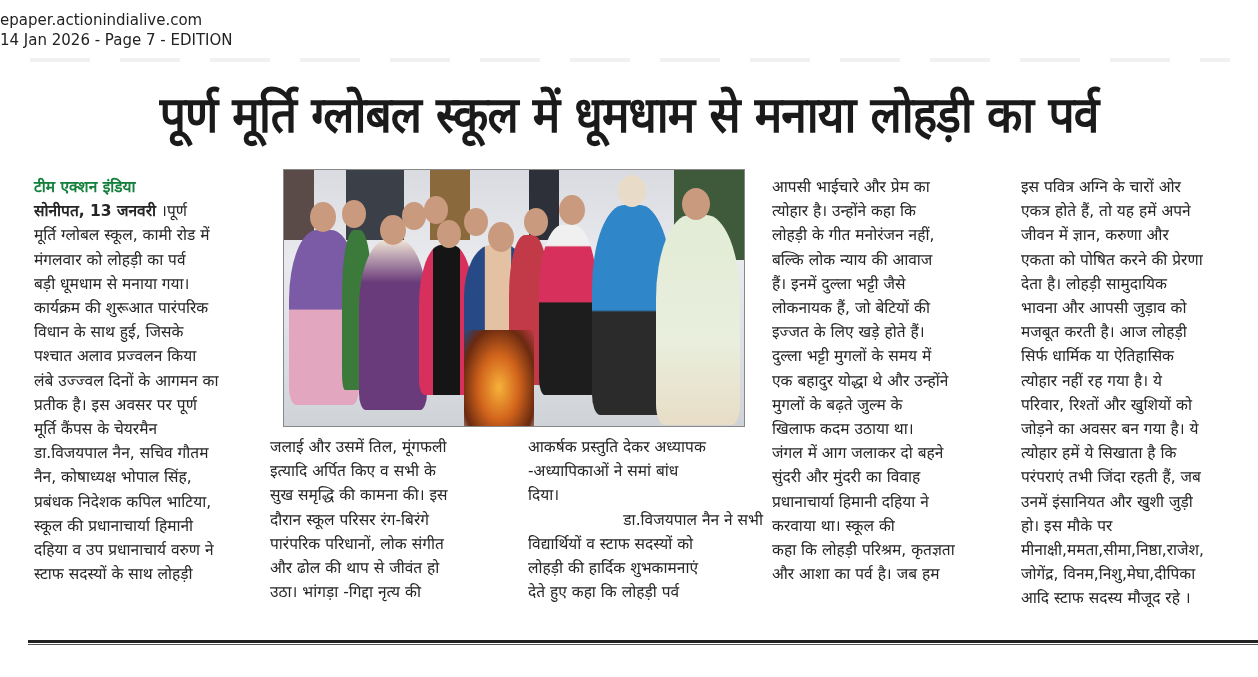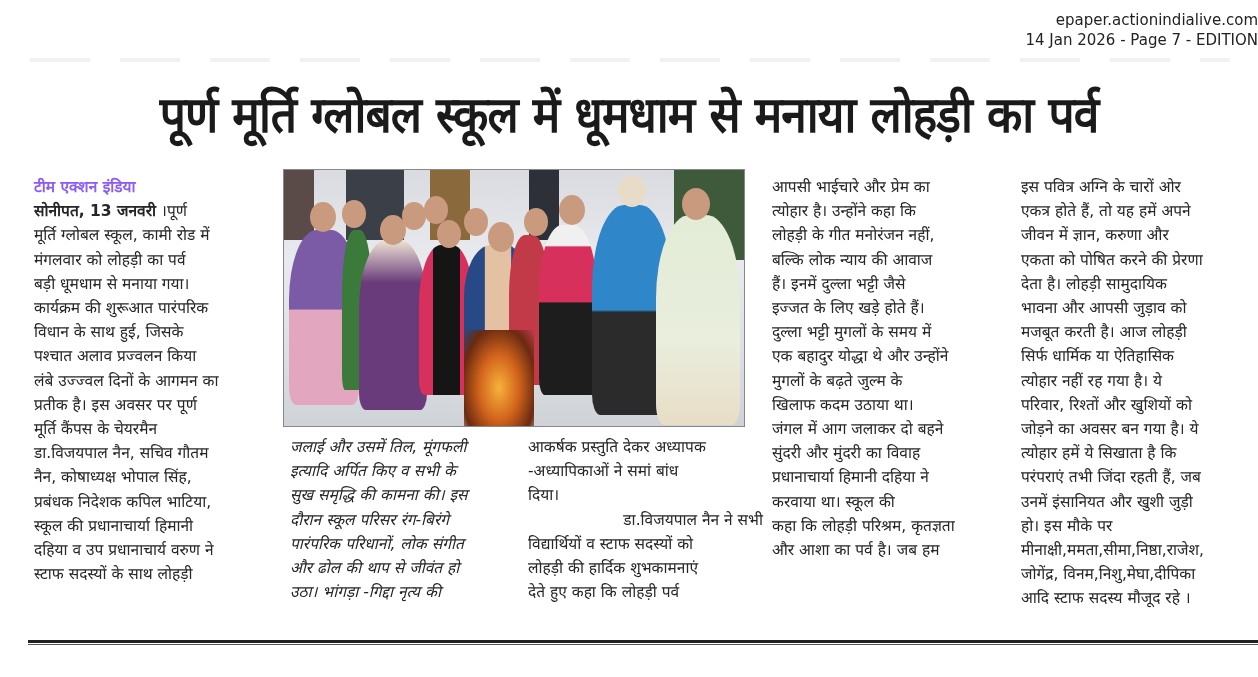--- a/index.html
+++ b/index.html
@@ -4,42 +4,42 @@
 <style>
   html, body { margin: 0; padding: 0; }
   body {
     width: 1258px; height: 677px; overflow: hidden;
     background: #ffffff; color: #1e1e1e;
     font-family: "DejaVu Sans", sans-serif;
     position: relative;
   }
   .source-header {
     position: absolute; top: 10px; left: 0; width: 1258px;
-    text-align: right; font-size: 15px; line-height: 20px; color: #222;
+    text-align: left; font-size: 15px; line-height: 20px; color: #222;
     font-family: "DejaVu Sans", sans-serif;
   }
   .faint-strip {
     position: absolute; top: 58px; left: 30px; width: 1200px; height: 4px;
     background: repeating-linear-gradient(90deg, #f1f1f1 0 60px, #ffffff 60px 90px);
   }
   .headline {
     position: absolute; top: 80px; left: 0; width: 1258px;
     text-align: center; font-size: 50px; font-weight: bold; letter-spacing: -1px;
     line-height: 70px; color: #1a1a1a; white-space: nowrap;
     font-family: "DejaVu Sans", sans-serif;
     transform: scaleX(0.92); transform-origin: center;
   }
   .col {
     position: absolute; font-size: 15.5px; line-height: 24.2px; color: #262626;
     font-family: "DejaVu Sans", sans-serif; white-space: nowrap;
   }
   .col .line { display: block; }
-  .byline { font-weight: bold; color: #8b5cf6; }
+  .byline { font-weight: bold; color: #15803d; }
   .col1 { left: 34px; top: 175px; width: 240px; }
-  .col2 { left: 290px; top: 435px; width: 235px; font-style: italic; }
+  .col2 { left: 270px; top: 435px; width: 235px; }
   .col3 { left: 528px; top: 435px; width: 235px; }
   .col4 { left: 772px; top: 175px; width: 232px; }
   .col5 { left: 1013px; top: 175px; width: 240px; margin-left: 8px; }
   .indent { padding-left: 24px; text-align: right; }
   .photo {
     position: absolute; left: 283px; top: 169px; width: 460px; height: 256px;
     border: 1px solid #888; overflow: hidden;
     background: linear-gradient(180deg, #d9dbe0 0%, #e9eaee 35%, #dcdfe4 70%, #cfd2d7 100%);
   }
   .photo .bg-door { position: absolute; top: 0; height: 70px; background: #3b3f47; }
@@ -135,20 +135,21 @@
   <span class="line">लोहड़ी की हार्दिक शुभकामनाएं</span>
   <span class="line">देते हुए कहा कि लोहड़ी पर्व</span>
 </div>
 
 <div class="col col4">
   <span class="line">आपसी भाईचारे और प्रेम का</span>
   <span class="line">त्योहार है। उन्होंने कहा कि</span>
   <span class="line">लोहड़ी के गीत मनोरंजन नहीं,</span>
   <span class="line">बल्कि लोक न्याय की आवाज</span>
   <span class="line">हैं। इनमें दुल्ला भट्टी जैसे</span>
+  <span class="line">लोकनायक हैं, जो बेटियों की</span>
   <span class="line">इज्जत के लिए खड़े होते हैं।</span>
   <span class="line">दुल्ला भट्टी मुगलों के समय में</span>
   <span class="line">एक बहादुर योद्धा थे और उन्होंने</span>
   <span class="line">मुगलों के बढ़ते जुल्म के</span>
   <span class="line">खिलाफ कदम उठाया था।</span>
   <span class="line">जंगल में आग जलाकर दो बहने</span>
   <span class="line">सुंदरी और मुंदरी का विवाह</span>
   <span class="line">प्रधानाचार्या हिमानी दहिया ने</span>
   <span class="line">करवाया था। स्कूल की</span>
   <span class="line">कहा कि लोहड़ी परिश्रम, कृतज्ञता</span>

